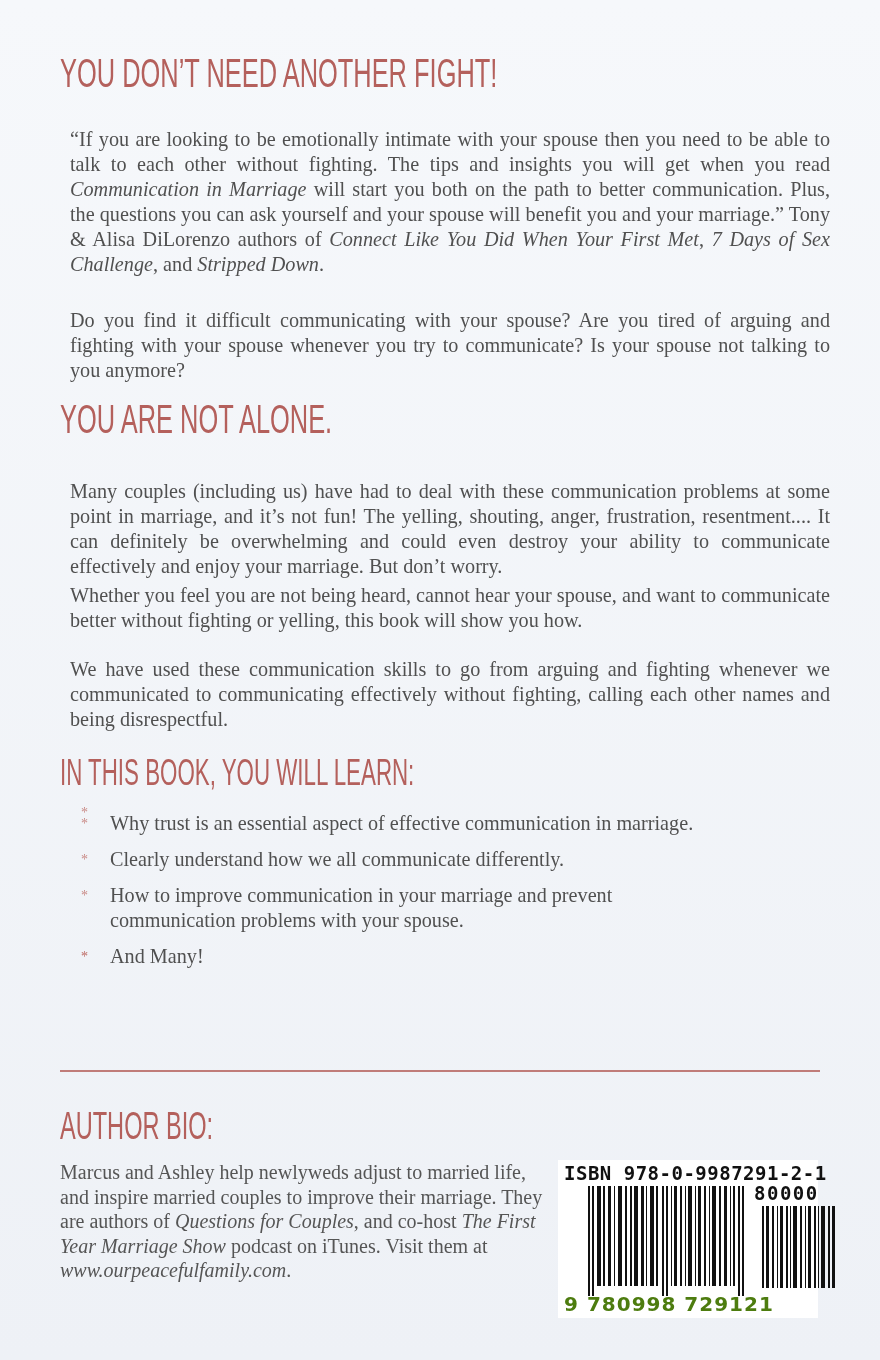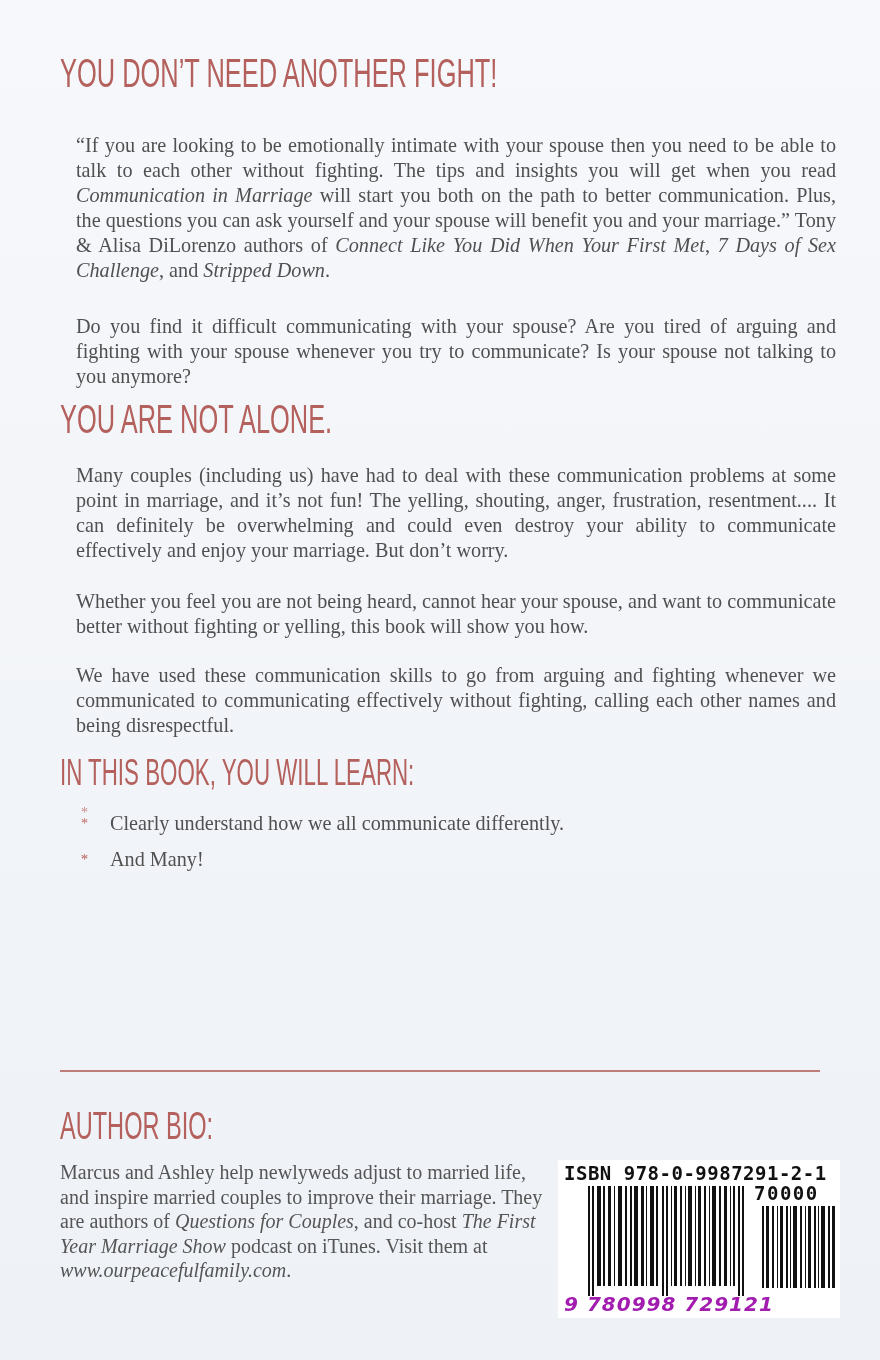--- a/index.html
+++ b/index.html
@@ -16,81 +16,81 @@
     color:#b4605c;
     font-weight:normal;
     text-transform:uppercase;
     letter-spacing:0px;
     transform: scaleX(0.62);
     transform-origin:left center;
     white-space:nowrap;
     position:absolute; left:0; margin:0;
   }
   .para {
-    position:absolute; left:0; width:760px; margin:16px;
+    position:absolute; left:0; width:760px; margin:10px;
     font-size:20.2px; line-height:25px; text-align:justify;
     color:#505050;
   }
   .para i { font-style:italic; }
   .bullets { position:absolute; left:0; top:800px; width:760px; margin:0; padding:0; list-style:none; }
   .bullets li { position:relative; padding-left:50px; font-size:20.2px; line-height:25px; color:#505050; margin-bottom:11px; }
   .bullets li .star { position:absolute; left:21px; top:0; color:#c98a86; font-size:14px; }
   .rule { position:absolute; left:0; top:1070px; width:760px; height:2px; background:#c07c79; }
   .bio { position:absolute; left:0; top:1160px; width:498px; margin:0; font-size:20px; line-height:24.5px; color:#555; }
   .barcode-box {
-    position:absolute; left:558px; top:1160px; width:282px; height:158px;
+    position:absolute; left:558px; top:1160px; width:260px; height:158px;
     background:#ffffff;
   }
   .isbn-text { position:absolute; left:6px; top:2px; font-family:"DejaVu Sans Mono","Liberation Mono",monospace; font-size:19px; font-weight:bold; color:#111; letter-spacing:0.5px; white-space:nowrap; }
   .addon-text { position:absolute; left:196px; top:22px; font-family:"DejaVu Sans Mono","Liberation Mono",monospace; font-size:19px; font-weight:bold; color:#111; letter-spacing:1.5px; }
-  .ean-text { position:absolute; left:6px; top:132px; font-family:"DejaVu Sans","Liberation Sans",sans-serif; font-size:20px; font-weight:bold; color:#a21caf; letter-spacing:1px; white-space:nowrap;font-style:italic; }
+  .ean-text { position:absolute; left:6px; top:132px; font-family:"DejaVu Sans","Liberation Sans",sans-serif; font-size:20px; font-weight:bold; color:#4d7c0f; letter-spacing:1px; white-space:nowrap; }
   .bars { position:absolute; }
 </style>
 </head>
 <body>
 
 <div class="page">
 
   <h2 class="heading" style="top:50px;font-size:41px;">You don’t need another fight!</h2>
 
   <p class="para" style="top:117px;">
     <span>“If you are looking to be emotionally intimate with your spouse then you need to be able to talk to each other without fighting. The tips and insights you will get when you read </span><i>Communication in Marriage</i><span> will start you both on the path to better communication. Plus, the questions you can ask yourself and your spouse will benefit you and your marriage.” Tony &amp; Alisa DiLorenzo authors of </span><i>Connect Like You Did When Your First Met</i><span>, </span><i>7 Days of Sex Challenge</i><span>, and </span><i>Stripped Down</i><span>.</span>
   </p>
 
   <p class="para" style="top:298px;">Do you find it difficult communicating with your spouse? Are you tired of arguing and fighting with your spouse whenever you try to communicate? Is your spouse not talking to you anymore?</p>
 
   <h2 class="heading" style="top:396px;font-size:41px;">You are not alone.</h2>
 
-  <p class="para" style="top:447px;">Many couples (including us) have had to deal with these communication problems at some point in marriage, and it’s not fun! The yelling, shouting, anger, frustration, resentment.... It can definitely be overwhelming and could even destroy your ability to communicate effectively and enjoy your marriage. But don’t worry.</p>
+  <p class="para" style="top:469px;">Many couples (including us) have had to deal with these communication problems at some point in marriage, and it’s not fun! The yelling, shouting, anger, frustration, resentment.... It can definitely be overwhelming and could even destroy your ability to communicate effectively and enjoy your marriage. But don’t worry.</p>
   <p class="para" style="top:573px;">Whether you feel you are not being heard, cannot hear your spouse, and want to communicate better without fighting or yelling, this book will show you how.</p>
   <p class="para" style="top:647px;">We have used these communication skills to go from arguing and fighting whenever we communicated to communicating effectively without fighting, calling each other names and being disrespectful.</p>
 
   <h2 class="heading" style="top:752px;font-size:36px;">In this book, you will learn:</h2>
 
   <ul class="bullets">
     <li><span class="star">*</span></li>
-    <li><span class="star">*</span></li>
+    <li><span class="star">*</span><span>Why trust is an essential aspect of effective communication in marriage.</span></li>
     <li><span class="star">*</span><span>Clearly understand how we all communicate differently.</span></li>
-    <li style="padding-right:200px;"><span class="star">*</span></li>
+    <li style="padding-right:200px;"><span class="star">*</span><span>How to improve communication in your marriage and prevent communication problems with your spouse.</span></li>
     <li><span class="star">*</span></li>
     <li><span class="star">*</span><span>And Many!</span></li>
   </ul>
 
   <div class="rule"></div>
 
   <h2 class="heading" style="top:1105px;font-size:38px;">Author Bio:</h2>
 
   <p class="bio">
     <span>Marcus and Ashley help newlyweds adjust to married life, and inspire married couples to improve their marriage. They are authors of </span><i>Questions for Couples</i><span>, and co-host </span><i>The First Year Marriage Show</i><span> podcast on iTunes. Visit them at </span><i>www.ourpeacefulfamily.com</i><span>.</span>
   </p>
 </div>
 
 <div class="barcode-box">
   <div class="isbn-text">ISBN 978-0-9987291-2-1</div>
-  <div class="addon-text">70000</div>
+  <div class="addon-text">80000</div>
   <svg class="bars" style="left:30px;top:26px;" width="162" height="110">
     <g fill="#111">
       <rect x="0" y="0" width="2" height="110"></rect>
         <rect x="4" y="0" width="2" height="110"></rect>
       <rect x="9" y="0" width="4" height="100"></rect>
         <rect x="15" y="0" width="2" height="100"></rect>
       <rect x="20" y="0" width="3" height="100"></rect>
         <rect x="26" y="0" width="1" height="100"></rect>
       <rect x="30" y="0" width="4" height="100"></rect>
         <rect x="37" y="0" width="2" height="100"></rect>

